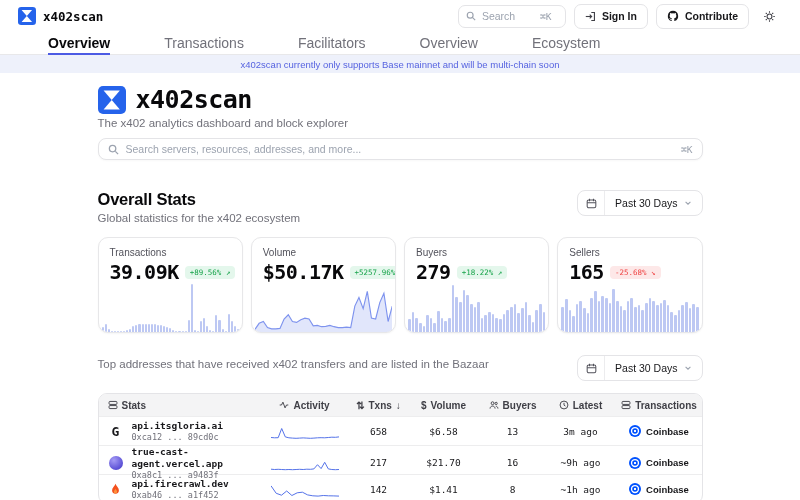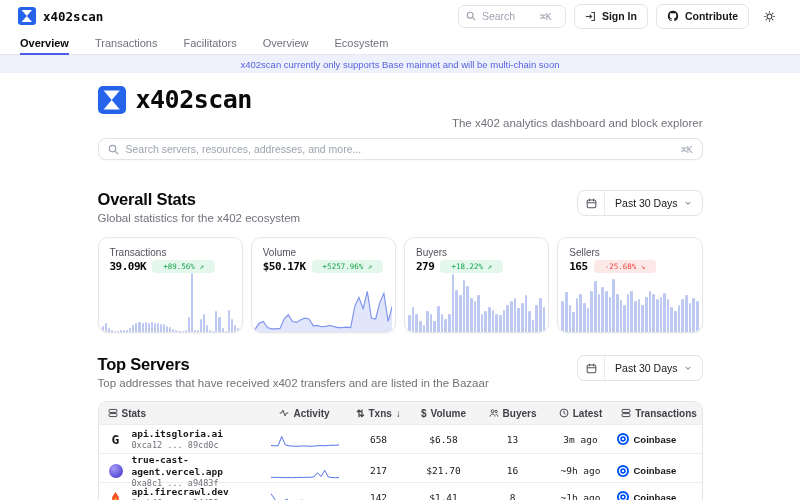--- a/index.html
+++ b/index.html
@@ -18,34 +18,34 @@
   .hdr-search input::placeholder { color:#9ca3af; }
   .kbd { font-size:9.5px; color:#9ca3af; font-family:"DejaVu Sans Mono", monospace; }
   .btn { display:flex; align-items:center; gap:6px; height:25px; padding:0 10px;
     border:1px solid #e4e4e7; border-radius:7px; background:#fff; font-size:10.5px;
     font-weight:600; color:#18181b; cursor:pointer; }
   .btn.ghost { border:none; padding:0 6px; }
   .icon { display:inline-flex; align-items:center; justify-content:center; color:#3f3f46; }
 
   
   .tabs { display:flex; gap:26px; padding:0 20px; border-bottom:1px solid #e8e8ea; height:23px; }
-  .tab { font-size:11px; color:#71717a; display:flex; align-items:center; position:relative; cursor:pointer; }
+  .tab { font-size:14px; color:#71717a; display:flex; align-items:center; position:relative; cursor:pointer;margin-left:28px; }
   .tab.active { color:#09090b; font-weight:600; }
   .tab.active::after { content:""; position:absolute; left:0; right:0; bottom:-1px; height:2px; background:#4c5be4; }
 
   
   .banner { height:18px; background:#eef1fb; color:#5663e0; font-size:9.5px;
     display:flex; align-items:center; justify-content:center; }
 
   
   .container { width:605px; margin:0 auto; }
   .hero { padding-top:12px; }
   .hero-row { display:flex; align-items:center; gap:10px; }
   .hero-title { font-family:"DejaVu Sans Mono", monospace; font-weight:bold; font-size:25px; letter-spacing:-0.5px; }
-  .hero-sub { margin-top:3px; font-size:11.5px; color:#71717a;text-align:right; }
+  .hero-sub { margin-top:3px; font-size:11.5px; color:#71717a; }
   .hero-search { margin-top:9px; display:flex; align-items:center; gap:7px; height:22px;
     border:1px solid #e4e4e7; border-radius:8px; padding:0 9px; background:#fff;
     box-shadow:0 1px 2px rgba(0,0,0,.03); }
   .hero-search input { flex:1; border:none; outline:none; font-size:10.5px; color:#3f3f46;
     font-family:"Liberation Sans", sans-serif; }
   .hero-search input::placeholder { color:#9ca3af; }
 
   .section-head { display:flex; align-items:flex-start; justify-content:space-between; }
   .sec-title { font-size:16.5px; font-weight:bold; letter-spacing:-0.2px; }
   .sec-sub { font-size:11.5px; color:#71717a; margin-top:3px; }
@@ -55,22 +55,22 @@
     border-right:1px solid #ececee; color:#52525b; }
   .range-label { display:flex; align-items:center; gap:6px; padding:0 10px; font-size:10.5px; color:#18181b; }
   .chev { color:#9ca3af; }
 
   
   .cards { margin-top:13px; display:grid; grid-template-columns:repeat(4,1fr); gap:8px; }
   .card { border:1px solid #e7e7e9; border-radius:10px; background:#fff; height:96px;
     box-shadow:0 1px 2px rgba(0,0,0,.04); display:flex; flex-direction:column; padding-top:9px; overflow:hidden; }
   .card-label { font-size:10px; color:#52525b; padding:0 11px; }
   .card-valrow { display:flex; align-items:center; gap:6px; padding:0 11px; margin-top:2px; }
-  .card-value { font-family:"DejaVu Sans Mono", monospace; font-weight:bold; font-size:11px; letter-spacing:-0.5px; }
-  .badge { font-family:"DejaVu Sans Mono", monospace; font-size:7.5px; padding:2px 11px; border-radius:4px; white-space:nowrap; }
+  .card-value { font-family:"DejaVu Sans Mono", monospace; font-weight:bold; font-size:20px; letter-spacing:-0.5px; }
+  .badge { font-family:"DejaVu Sans Mono", monospace; font-size:7.5px; padding:2px 5px; border-radius:4px; white-space:nowrap; }
   .badge.up { background:#e4f7ec; color:#17a34a; }
   .badge.down { background:#fde8e8; color:#ef4444; }
   .card-chart { margin-top:auto; height:46px; padding:0 3px; }
   .bars { display:flex; align-items:flex-end; gap:1px; height:100%; }
   .bars i { flex:1; background:#bdc8f3; border-radius:1px 1px 0 0; min-height:1px; }
   .areabox svg { display:block; width:100%; height:100%; }
   .area-fill { fill:rgba(120,143,238,0.22); stroke:none; }
   .area-line { fill:none; stroke:#7e93ee; stroke-width:1.2; }
 
   
@@ -86,21 +86,21 @@
   .srv-icon { width:16px; height:16px; display:flex; align-items:center; justify-content:center; flex:0 0 16px; }
   .g-glyph { font-family:"DejaVu Sans Mono", monospace; font-weight:bold; font-size:13px; color:#18181b; }
   .sphere { width:14px; height:14px; border-radius:50%;
     background:radial-gradient(circle at 35% 30%, #a59bf5, #5b50d6 70%, #3e35ad); }
   .srv-name { font-family:"DejaVu Sans Mono", monospace; font-weight:bold; font-size:9.5px; color:#18181b; line-height:1.25; }
   .srv-addr { font-family:"DejaVu Sans Mono", monospace; font-size:8.5px; color:#71717a; line-height:1.2; }
   .num-cell { font-family:"DejaVu Sans Mono", monospace; font-size:9.5px; color:#18181b; text-align:center; }
   .spark { width:68px; height:18px; margin:0 auto; }
   .spark svg { display:block; width:100%; height:100%; }
   .spark-line { fill:none; stroke:#5472e8; stroke-width:1; }
-  .fac-cell { display:flex; align-items:center; justify-content:flex-start; gap:5px;
+  .fac-cell { display:flex; align-items:center; justify-content:center; gap:5px;
     font-size:9.5px; font-weight:600; color:#18181b; }
 
   .mt-sec1 { margin-top:30px; }
   .mt-sec2 { margin-top:22px; }
 </style>
 </head>
 <body>
 
 <div class="topbar">
   <div class="brand">
@@ -372,21 +372,20 @@
           <i style="height: 62%;"></i>
           <i style="height: 50%;"></i>
           <i style="height: 58%;"></i>
           <i style="height: 52%;"></i>
         </div>
     </div>
   </div>
 
   <div class="section-head mt-sec2">
     <div>
-      <div class="sec-title">Top Servers</div>
       <div class="sec-sub">Top addresses that have received x402 transfers and are listed in the Bazaar</div>
     </div>
     <div class="range-group">
       <span class="range-cal">
         <svg width="11" height="11" viewBox="0 0 14 14" fill="none" stroke="#52525b" stroke-width="1.3">
             <rect x="1.5" y="2.5" width="11" height="10" rx="2"></rect>
             <path d="M4.5 1v3M9.5 1v3M1.5 6h11"></path>
           </svg>
       </span>
       <span class="range-label">

